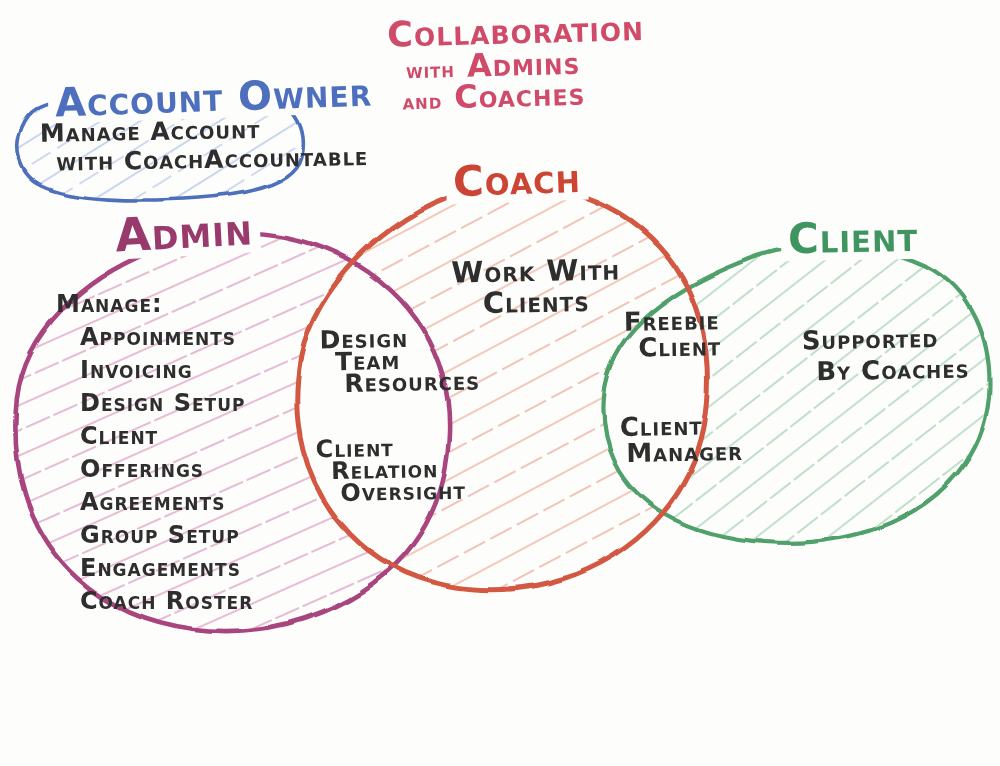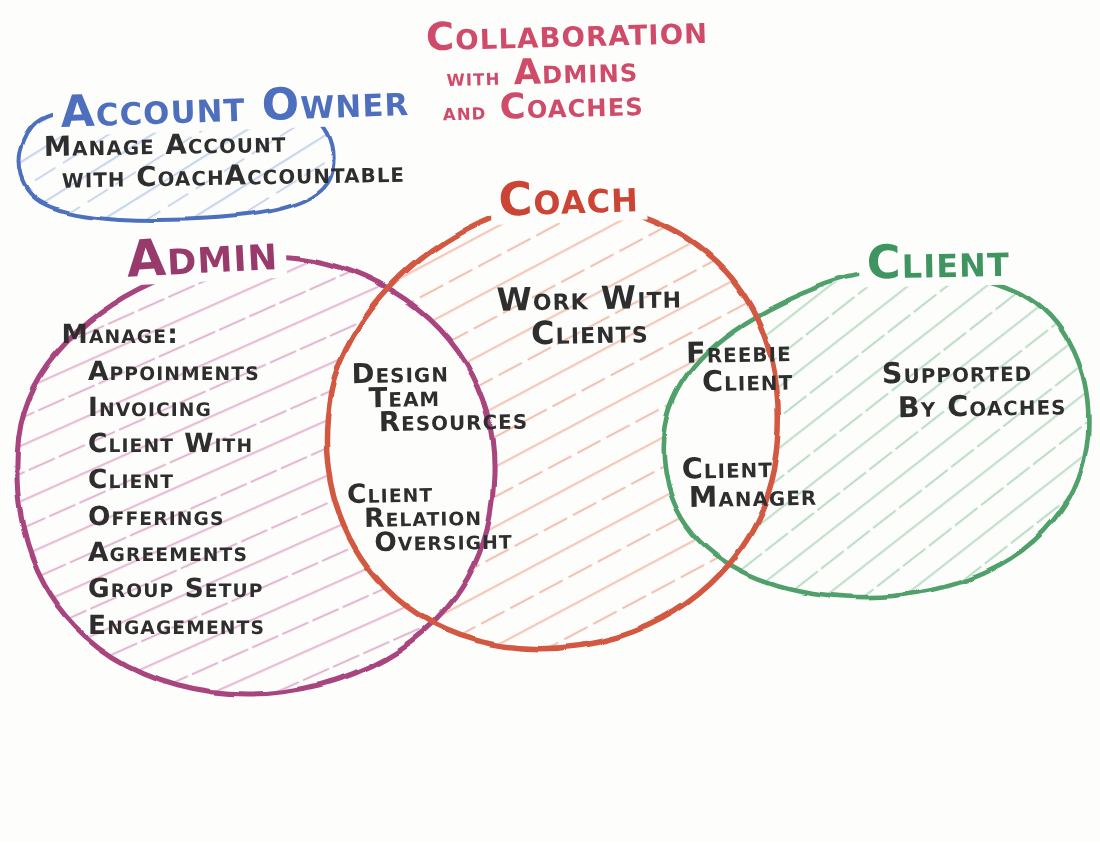--- a/index.html
+++ b/index.html
@@ -129,26 +129,27 @@
   <div class="txt ao-text">
     <span class="l1">Manage Account</span>
     <span class="l2">with CoachAccountable</span>
   </div>
 
   <div class="txt admin-label shape-label">Admin</div>
   <div class="txt admin-list">
     <span class="row">Manage:</span>
     <span class="row ind">Appoinments</span>
     <span class="row ind">Invoicing</span>
-    <span class="row ind">Client With</span>
+    <span class="row ind">Design Setup</span>
     <span class="row ind">Client</span>
     <span class="row ind">Offerings</span>
     <span class="row ind">Agreements</span>
     <span class="row ind">Group Setup</span>
     <span class="row ind">Engagements</span>
+    <span class="row ind">Coach Roster</span>
   </div>
 
   <div class="txt coach-label shape-label">Coach</div>
   <div class="txt coach-text">
     <span>Work With</span>
     <span>Clients</span>
   </div>
 
   <div class="txt lens1a">
     <span class="st1">Design</span>

